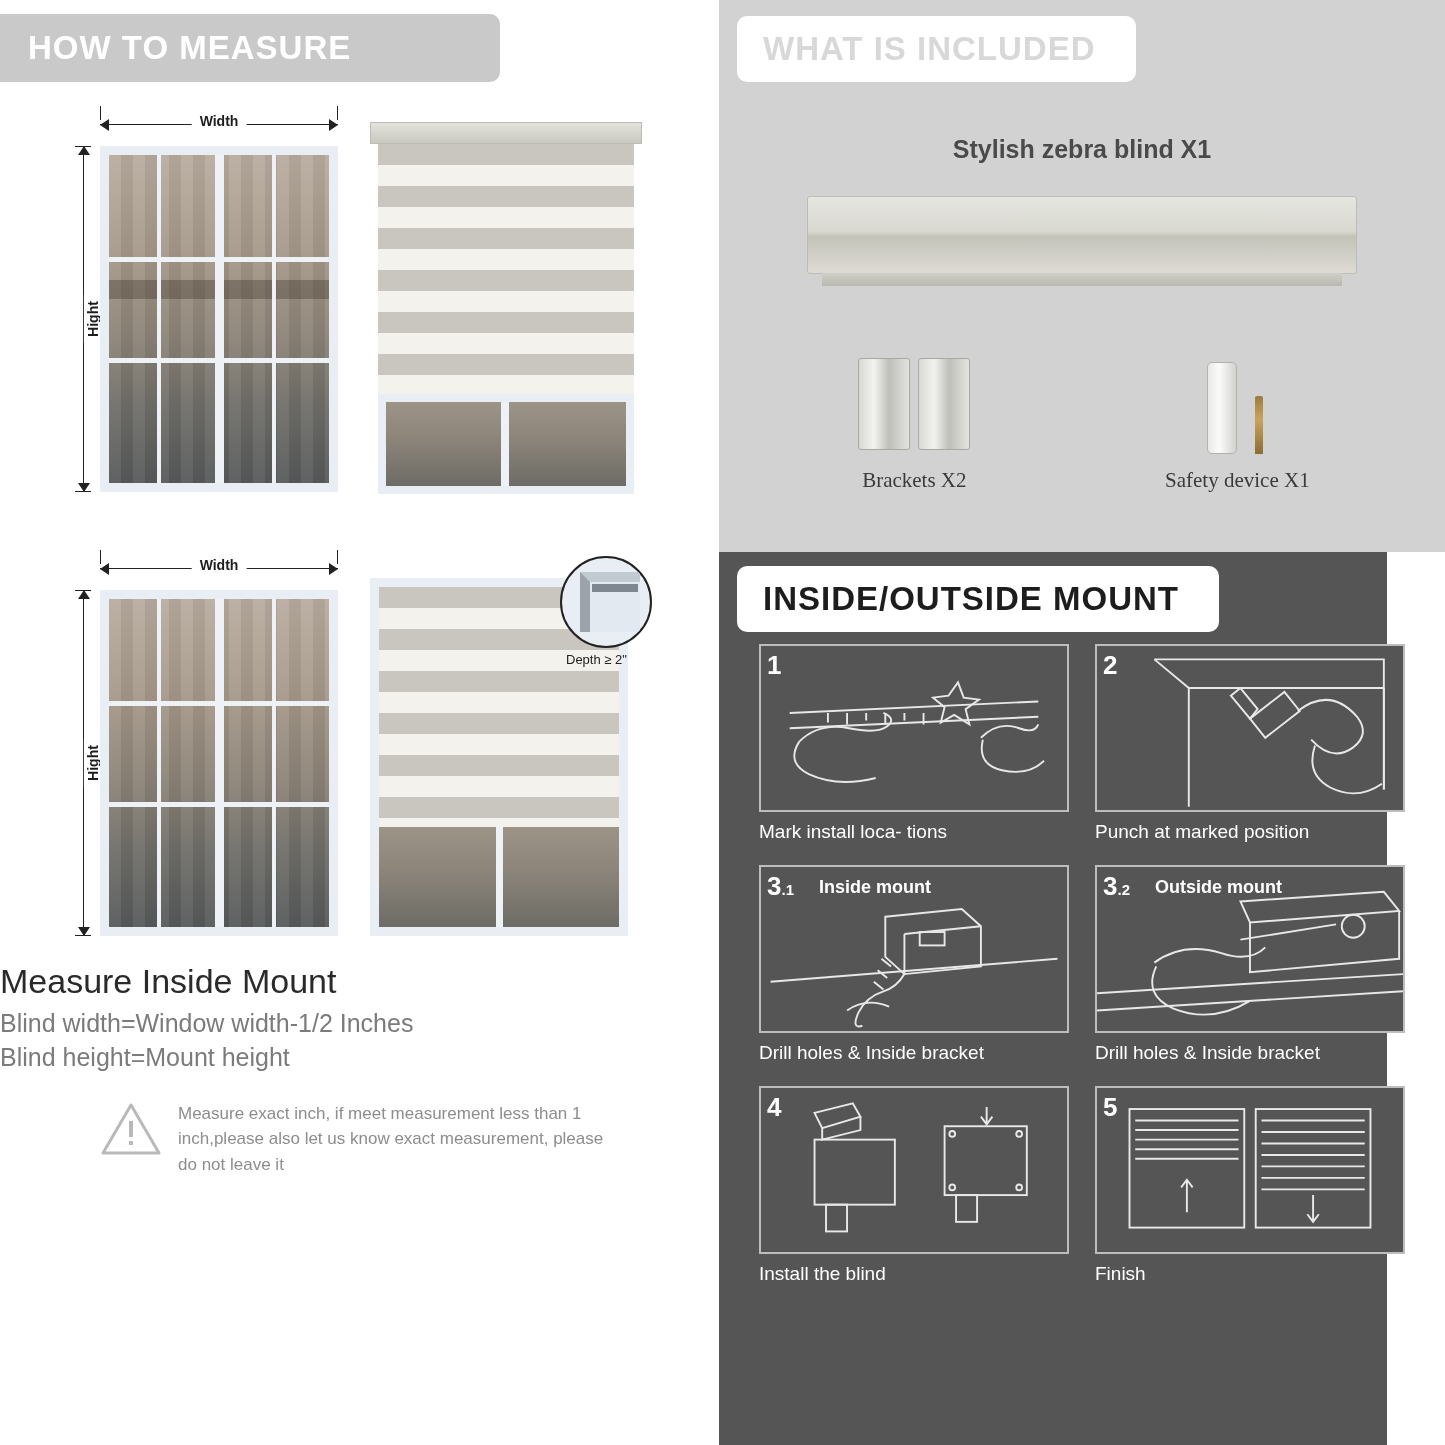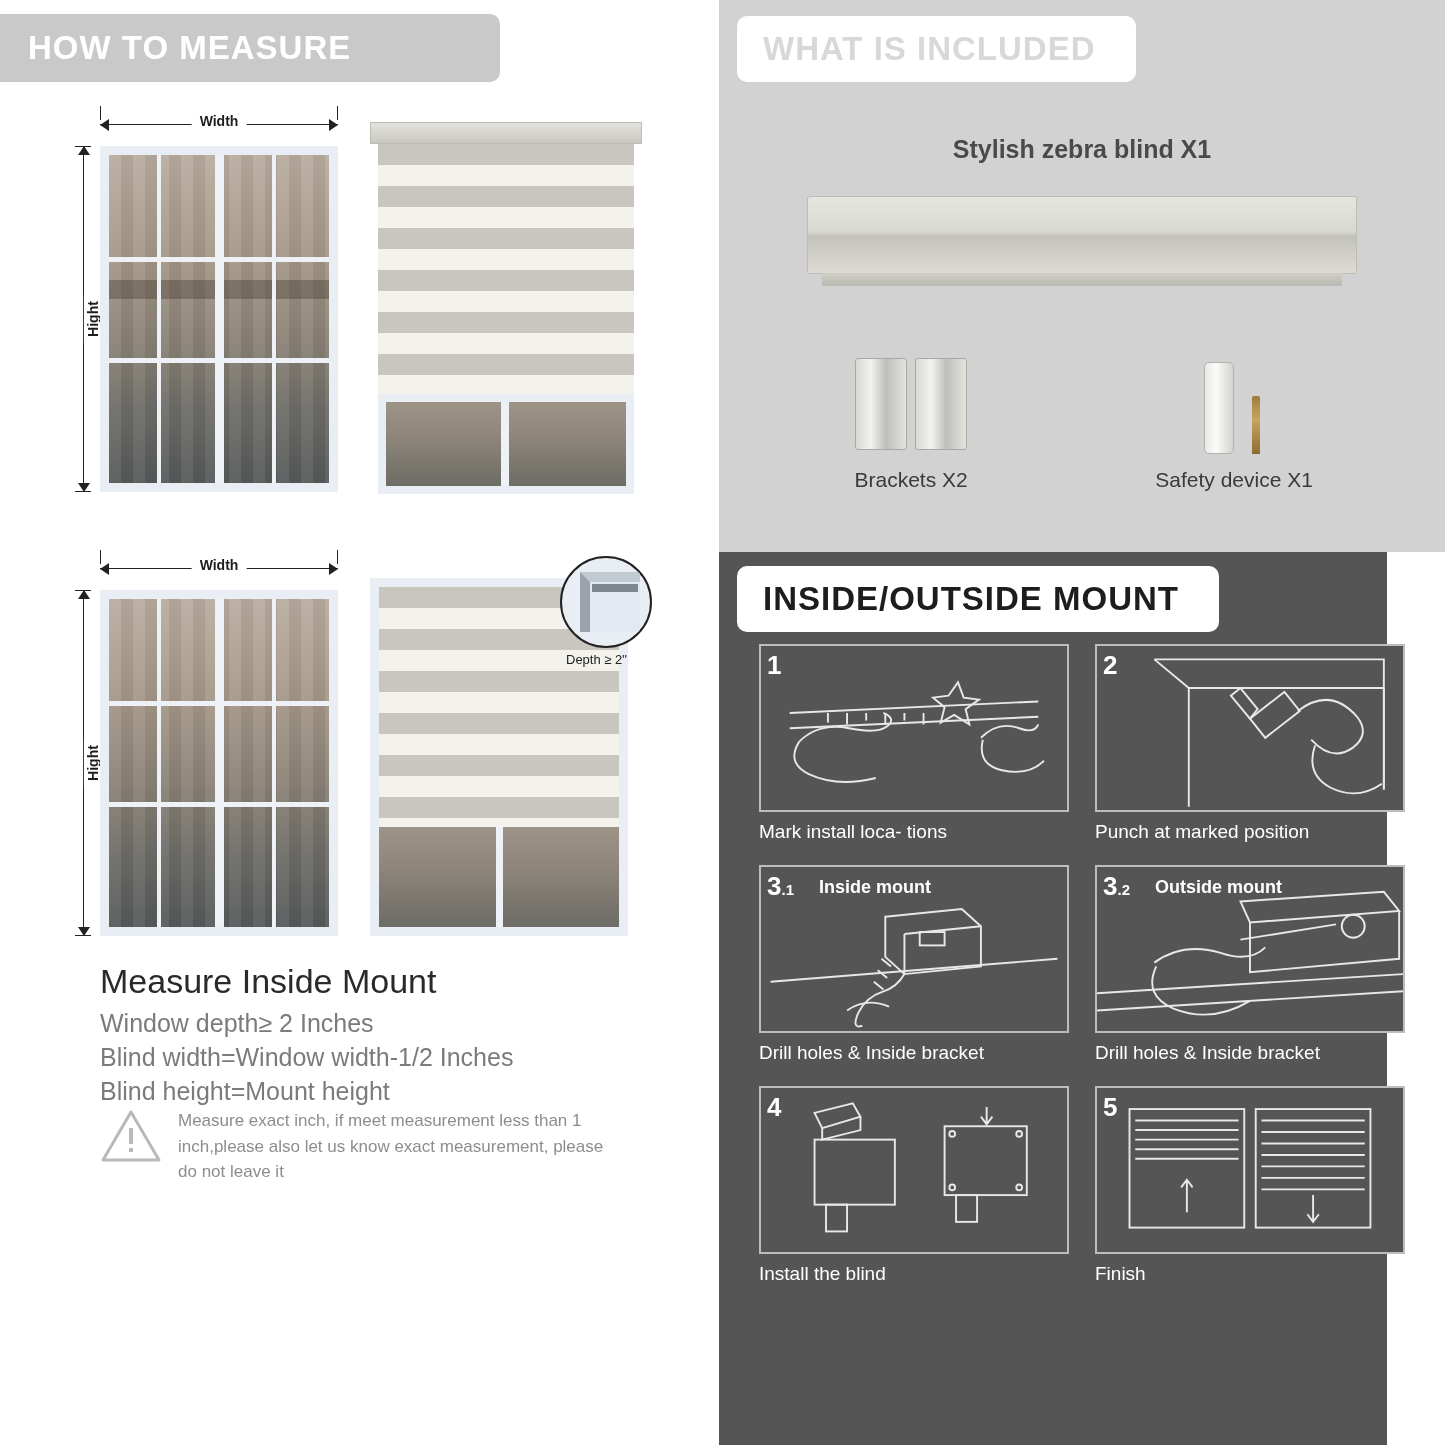--- a/index.html
+++ b/index.html
@@ -48,21 +48,21 @@
       linear-gradient(90deg, rgba(0,0,0,.06) 0 6%, transparent 6% 100%),
       linear-gradient(180deg,#c3b6a5 0%, #b6a895 30%, #9e9display 31%, #8a8174 60%, #6c6a63 100%);
   }
   .mullion-v, .mullion-h { position:absolute; background:#eef2f7; }
 
   .heading {
     font-size:34px; color:#2a2a2a; font-weight:normal; margin:14px 0 6px 0;
   }
   .subline { font-size:25px; color:#7b7b7b; line-height:1.35; }
 
-  .note-wrap { display:flex; gap:16px; align-items:flex-start; padding-left:100px; }
+  .note-wrap { display:flex; gap:16px; align-items:flex-start; margin-top:26px; padding-left:100px; }
   .note-text { font-size:17px; color:#8d8d8d; line-height:1.5; }
 
   
   .right-top {
     position:absolute; left:719px; top:0; width:726px; height:552px;
     background:#d2d2d2;
   }
   .right-bottom {
     position:absolute; left:719px; top:552px; width:668px; height:893px;
     background:#555555;
@@ -235,23 +235,22 @@
         <div style="position:absolute;left:0;top:0;width:92px;height:92px;border:2px solid #222;border-radius:50%;overflow:hidden;background:#e9eef5;">
           <div style="position:absolute;left:18px;top:14px;width:60px;height:60px;border-left:10px solid #9aa3ab;border-top:10px solid #c2cad1;background:#e3e9f0;"></div>
           <div style="position:absolute;left:30px;top:26px;width:46px;height:8px;background:#7e878f;"></div>
         </div>
         <div style="position:absolute;left:6px;top:96px;font-size:13px;color:#222;">Depth ≥ 2"</div>
       </div>
 
       <div style="height:400px;"></div>
     </div>
 
-    <div style="padding-left:100px;margin-top:-8px;">
+    <div style="margin-top:-8px;">
       <div class="heading">Measure Inside Mount</div>
-      <div class="subline">Window depth≥ 2 Inches</div>
       <div class="subline">Blind width=Window width-1/2 Inches</div>
       <div class="subline">Blind height=Mount height</div>
     </div>
 
     <div class="note-wrap">
       <div style="flex:0 0 auto;">
         <svg width="62" height="56" viewBox="0 0 62 56">
           <polygon points="31,4 59,52 3,52" fill="none" stroke="#b9b9b9" stroke-width="3" stroke-linejoin="round"></polygon>
           <rect x="29" y="20" width="4" height="16" fill="#b9b9b9"></rect>
           <rect x="29" y="40" width="4" height="4" fill="#b9b9b9"></rect>
@@ -265,21 +264,21 @@
     <div class="pill" style="left:18px;top:16px;">
       <span class="pill-text" style="color:#d8d8d8;">WHAT IS INCLUDED</span>
     </div>
 
     <div style="position:absolute;left:0;right:0;top:135px;">
       <div class="included-title">Stylish zebra blind X1</div>
     </div>
 
     <div class="headrail" style="position:absolute;left:48px;right:48px;top:196px;"></div>
 
-    <div class="parts-row" style="position:absolute;left:40px;right:40px;top:330px;">
+    <div class="parts-row" style="position:absolute;left:40px;right:40px;top:330px;font-family:Liberation Serif, serif;">
       <div class="part">
         <div>
           <span class="bracket"></span><span class="bracket"></span>
         </div>
         <div class="part-label">Brackets X2</div>
       </div>
       <div class="part">
         <div style="display:flex;align-items:flex-end;justify-content:center;gap:14px;">
           <span class="safety"></span>
           <span class="screw" style="height:58px;"></span>

